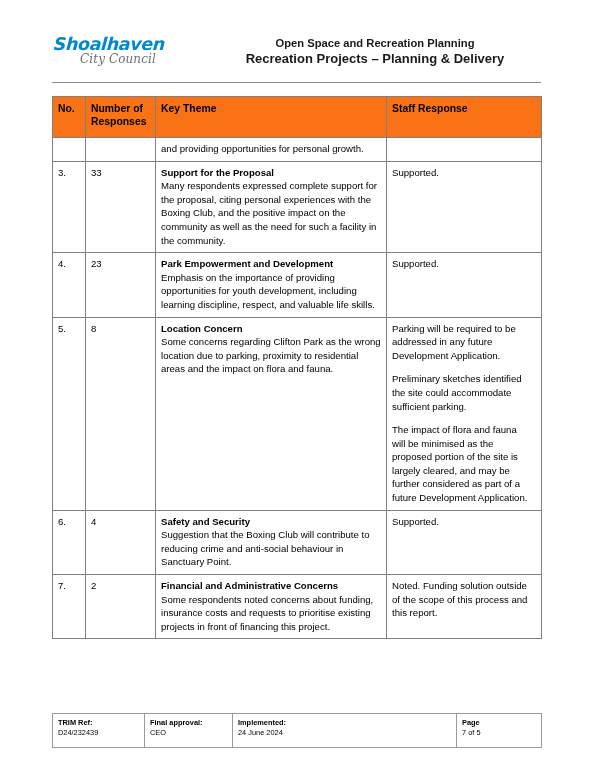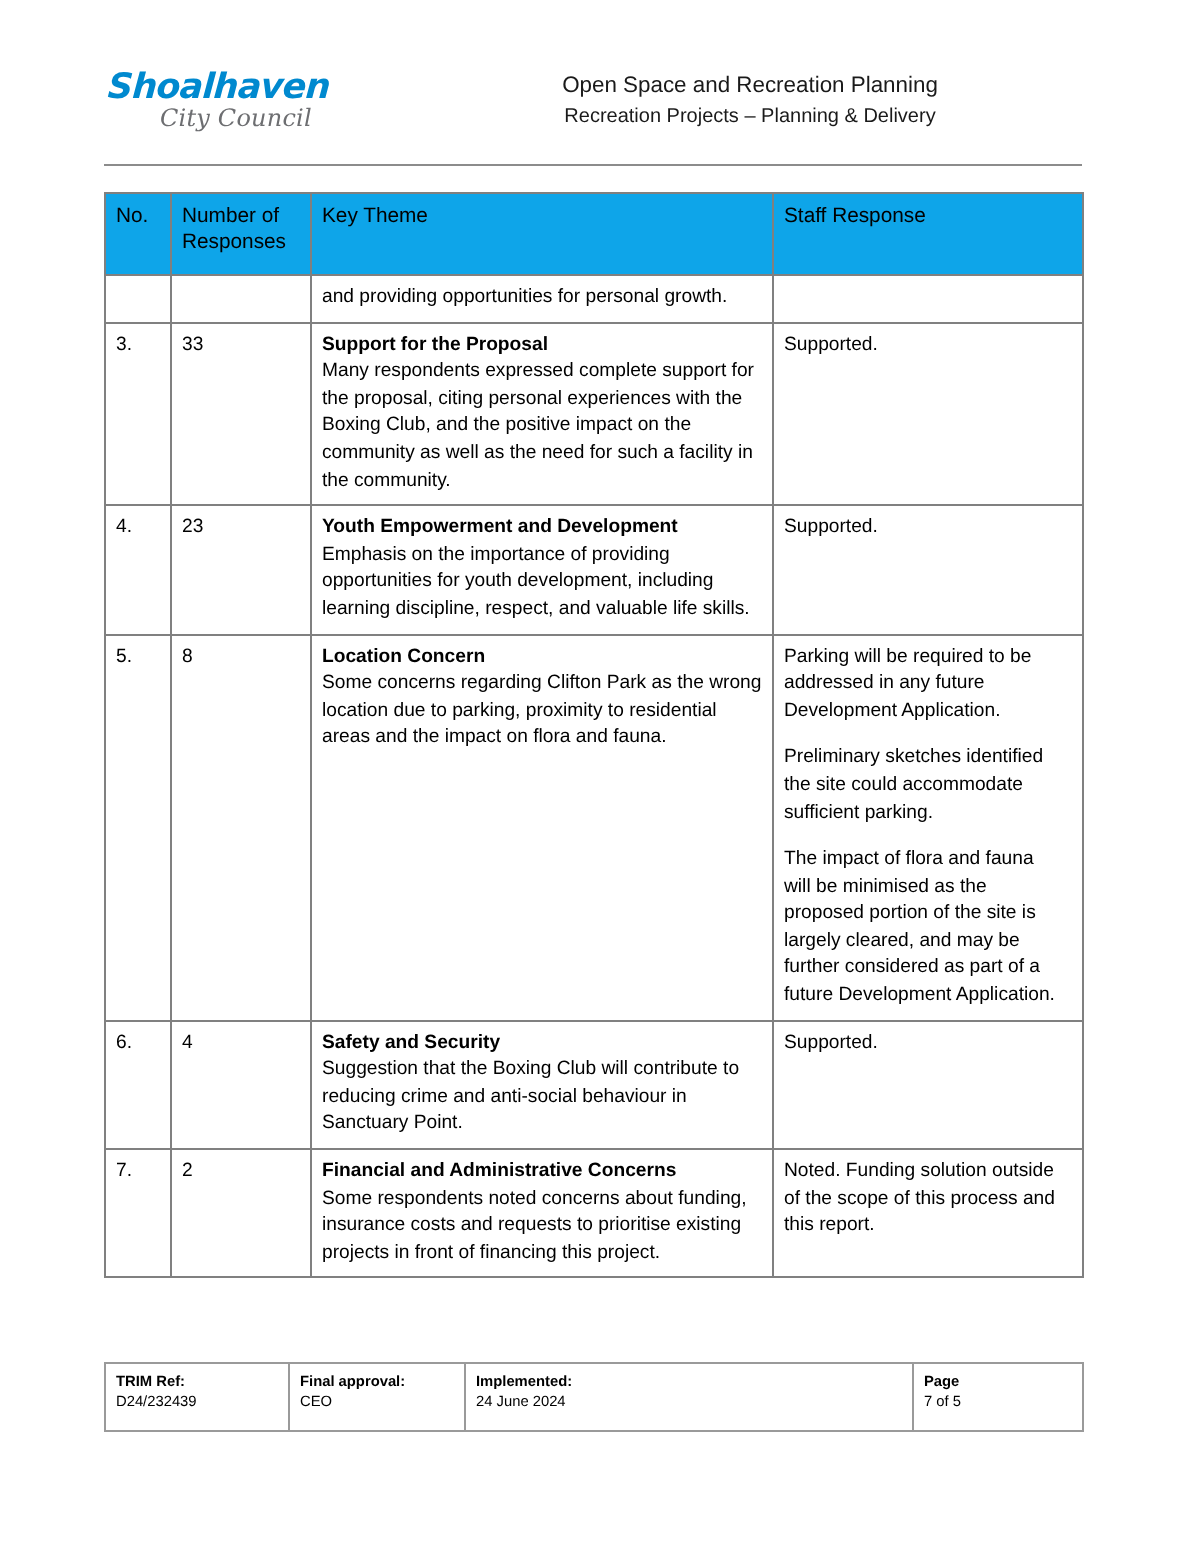--- a/index.html
+++ b/index.html
@@ -66,28 +66,28 @@
   }
   .header-titles {
     position: absolute;
     right: 0;
     top: 2px;
     width: 330px;
     text-align: center;
   }
   .header-title-1 {
     font-size: 11.2px;
-    font-weight: normal;
+    font-weight: bold;
     line-height: 15px;
     color: #1a1a1a;
     white-space: nowrap;
   }
   .header-title-2 {
-    font-size: 10px;
-    font-weight: normal;
+    font-size: 13px;
+    font-weight: bold;
     line-height: 16px;
     color: #1a1a1a;
     white-space: nowrap;
   }
   .header-rule {
     position: absolute;
     left: 52px;
     top: 82px;
     width: 489px;
     height: 1px;
@@ -105,22 +105,22 @@
   }
   .main-table td, .main-table th {
     border: 1px solid #808080;
     vertical-align: top;
     padding: 4px 5px 5px 5px;
     font-size: 9.6px;
     line-height: 13.6px;
     text-align: left;
   }
   .main-table th {
-    background: #0ea5e9;
-    font-weight: normal;
+    background: #f97316;
+    font-weight: bold;
     font-size: 10.4px;
     line-height: 13px;
     padding: 5px 5px 9px 5px;
   }
   .col-no    { width: 33px; }
   .col-count { width: 70px; }
   .col-theme { width: 231px; }
   .col-resp  { width: 155px; }
 
   .cell-no { padding-top: 9px; }
@@ -131,21 +131,21 @@
     display: block;
   }
   .theme-body { display: block; }
   .resp-p { margin: 0 4px 10px 0; }
   .resp-p:last-child { margin-bottom: 0; }
 
   
   .footer-table {
     position: absolute;
     left: 52px;
-    top: 681px;
+    top: 713px;
     width: 489px;
     border-collapse: collapse;
     table-layout: fixed;
   }
   .footer-table td {
     border: 1px solid #9a9a9a;
     vertical-align: top;
     padding: 4px 5px 9px 5px;
     font-size: 7.4px;
     line-height: 10px;
@@ -207,21 +207,21 @@
             <span class="theme-title">Support for the Proposal</span>
             <span class="theme-body">Many respondents expressed complete support for the proposal, citing personal experiences with the Boxing Club, and the positive impact on the community as well as the need for such a facility in the community.</span>
           </td>
           <td>
             <p class="resp-p">Supported.</p>
           </td>
         </tr><tr>
           <td class="cell-no">4.</td>
           <td class="cell-count">23</td>
           <td>
-            <span class="theme-title">Youth Empowerment and Development</span>
+            <span class="theme-title">Park Empowerment and Development</span>
             <span class="theme-body">Emphasis on the importance of providing opportunities for youth development, including learning discipline, respect, and valuable life skills.</span>
           </td>
           <td>
             <p class="resp-p">Supported.</p>
           </td>
         </tr><tr>
           <td class="cell-no">5.</td>
           <td class="cell-count">8</td>
           <td>
             <span class="theme-title">Location Concern</span>

